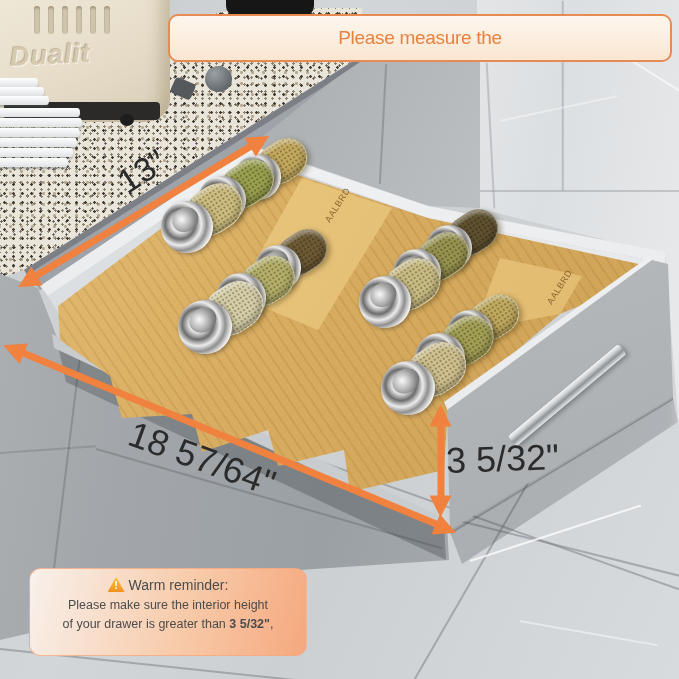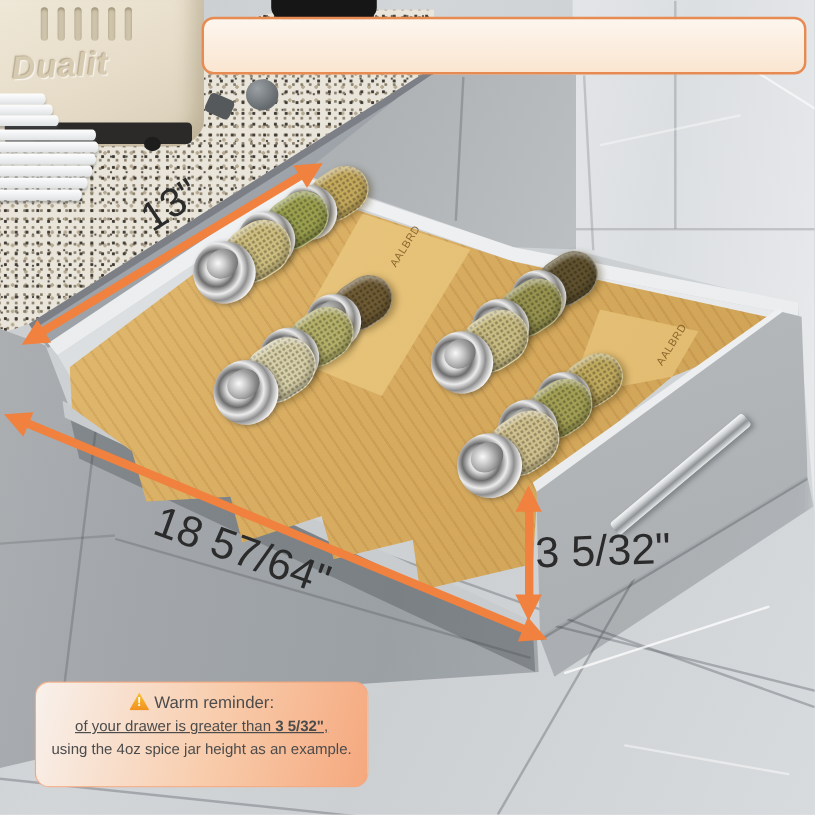--- a/index.html
+++ b/index.html
@@ -288,23 +288,24 @@
 
   <div class="arrow" style="left:35px;top:273px;width:253px;transform:rotate(-31.1deg);"></div>
   <div class="arrow" style="left:22px;top:349px;width:450px;transform:rotate(22.5deg);"></div>
   <div class="arrow" style="left:441px;top:421px;width:73px;transform:rotate(90deg);"></div>
 
   <div class="dim-label" style="left:92px;top:152px;width:100px;text-align:center;font-size:34px;transform:rotate(-33deg);">13"</div>
   <div class="dim-label" style="left:102px;top:438px;width:200px;text-align:center;font-size:36px;transform:rotate(20deg);">18 57/64"</div>
   <div class="dim-label" style="left:446px;top:438px;font-size:36px;transform:rotate(-2deg);">3 5/32"</div>
 
   <div class="banner">
+    <span class="orange">Please measure the </span>
   </div>
 
   <div class="reminder">
     <div style="position:relative;">
       <span class="warn-icon"></span><b style="position:relative;font-weight:400;font-size:14px;">Warm reminder:</b>
     </div>
-    <div style="position:relative;text-decoration:underline;"><span style="position:relative;">of your drawer is greater than </span><b style="position:relative;">3 5/32"</b><span style="position:relative;">,</span></div>
-    <div style="position:relative;">using the 4oz spice jar height as an example.</div>
+    <div style="position:relative;">Please make sure the interior height</div>
+    <div style="position:relative;"><span style="position:relative;">of your drawer is greater than </span><b style="position:relative;">3 5/32"</b><span style="position:relative;">,</span></div>
   </div>
 
 </div>
 
 </body></html>

